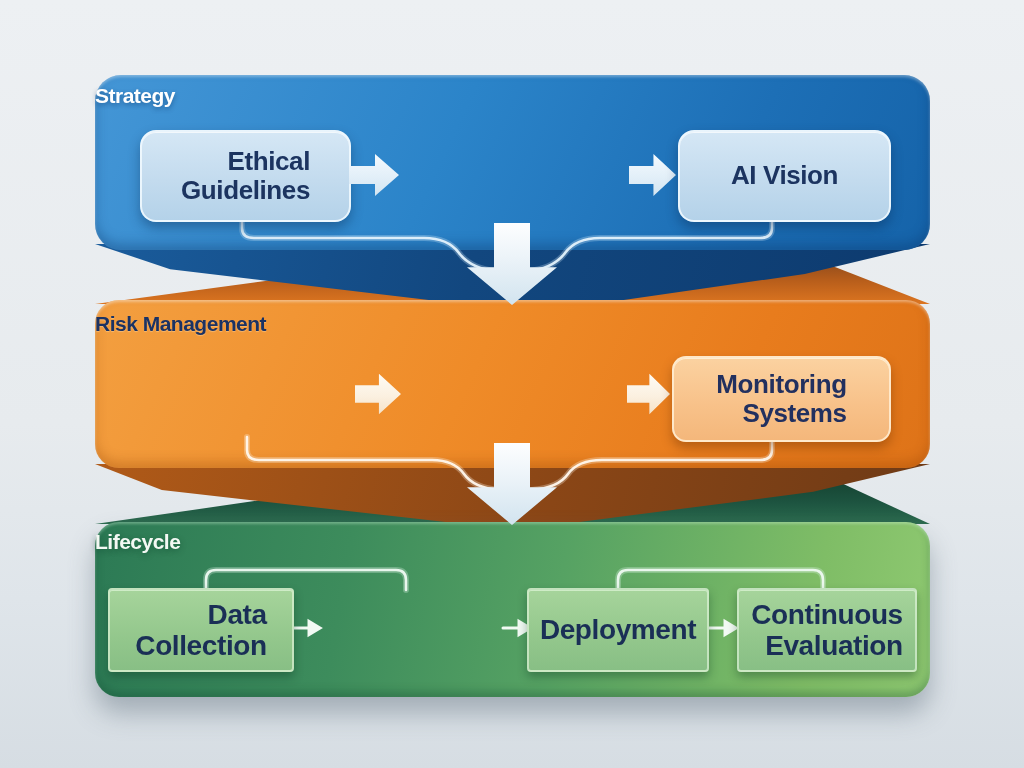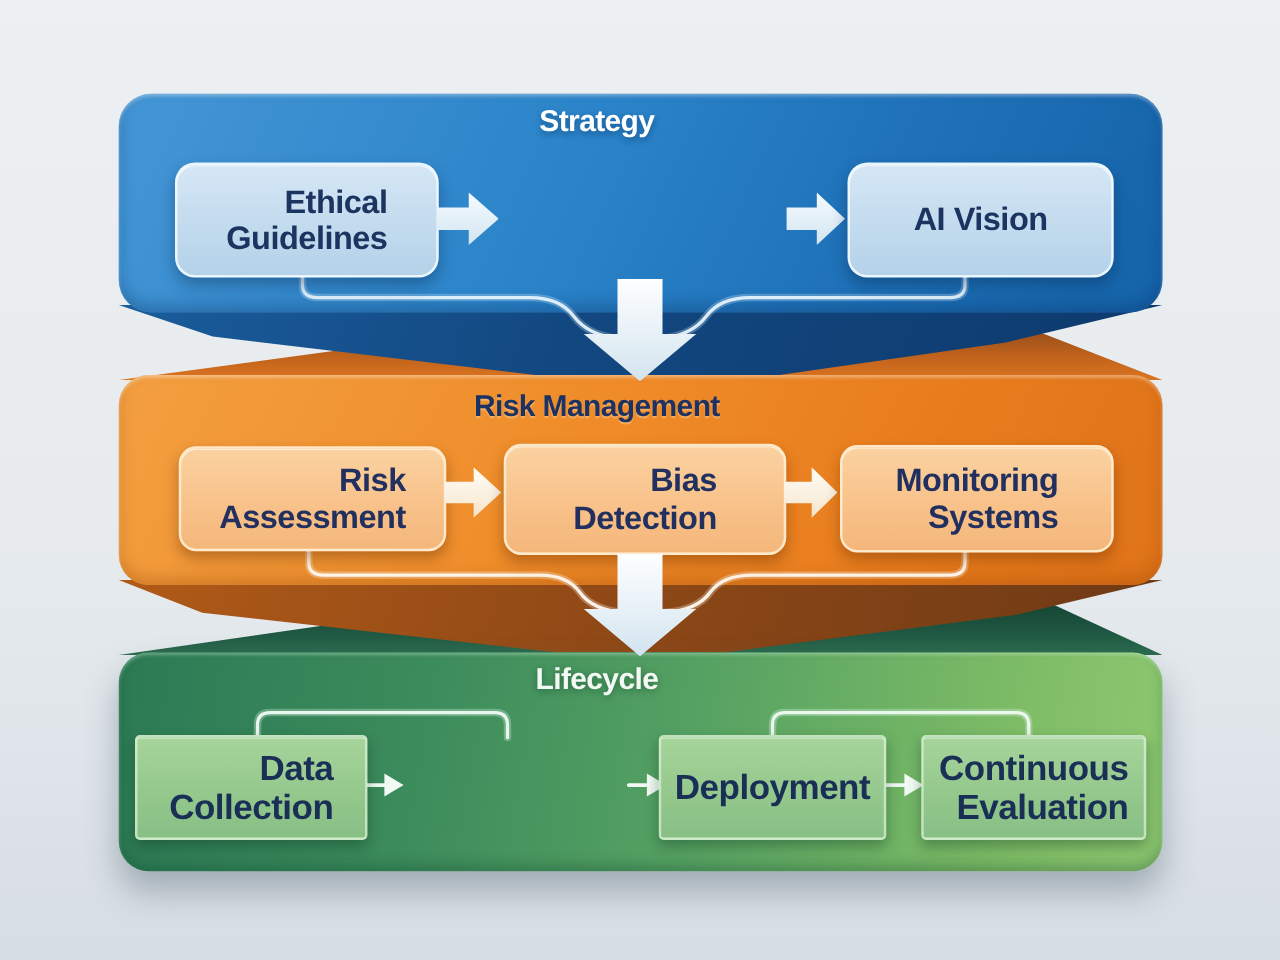--- a/index.html
+++ b/index.html
@@ -48,22 +48,22 @@
     background:linear-gradient(to bottom,#123C2C 0%,#1D5440 60%,#2B6B4E 100%);
   }
   .wedge-orange-bottom{
     top:464px;height:58px;z-index:2;
     clip-path:polygon(0 0,100% 0,86% 48%,58% 100%,42% 100%,8% 45%);
     background:linear-gradient(105deg,#B05A18 0%,#8A4616 55%,#6E3A16 100%);
   }
 
   
   .band-title{
-    position:absolute;left:95px;width:765px;text-align:center;z-index:5;
-    font-weight:700;font-size:24px;letter-spacing:-0.5px;
+    position:absolute;left:95px;width:765px;text-align:left;z-index:5;
+    font-weight:700;font-size:21px;letter-spacing:-0.5px;
   }
   .title-strategy{top:84px;color:#FFFFFF;text-shadow:0 2px 5px rgba(0,40,90,.45);}
   .title-risk{top:312px;color:#1B3263;text-shadow:0 1px 1px rgba(255,230,190,.4);}
   .title-lifecycle{top:530px;color:#F3F8F3;text-shadow:0 2px 6px rgba(0,55,35,.45);}
 
   
   .node{
     position:absolute;z-index:6;display:flex;align-items:center;justify-content:center;
     text-align:right;font-weight:700;white-space:pre-line;line-height:1.12;
     letter-spacing:-0.4px;
@@ -192,25 +192,21 @@
   <div class="band-title title-risk">Risk Management</div>
 
   <div class="node node-blue n-eth">Ethical
 Guidelines</div>
   <div class="block-arrow-right bar-blue a-s1"></div>
   <div class="block-arrow-right bar-blue a-s2"></div>
   <div class="node node-blue n-ai">AI Vision</div>
 
   <div class="block-arrow-down a-d1"></div>
 
-  <div class="node node-orange n-ra">Risk
-Assessment</div>
   <div class="block-arrow-right bar-orange a-r1"></div>
-  <div class="node node-orange n-bd">Bias
-Detection</div>
   <div class="block-arrow-right bar-orange a-r2"></div>
   <div class="node node-orange n-ms">Monitoring
 Systems</div>
 
   <div class="block-arrow-down a-d2"></div>
 
   <div class="node node-green n-dc">Data
 Collection</div>
   <div class="node node-green n-ce">Continuous
 Evaluation</div>

